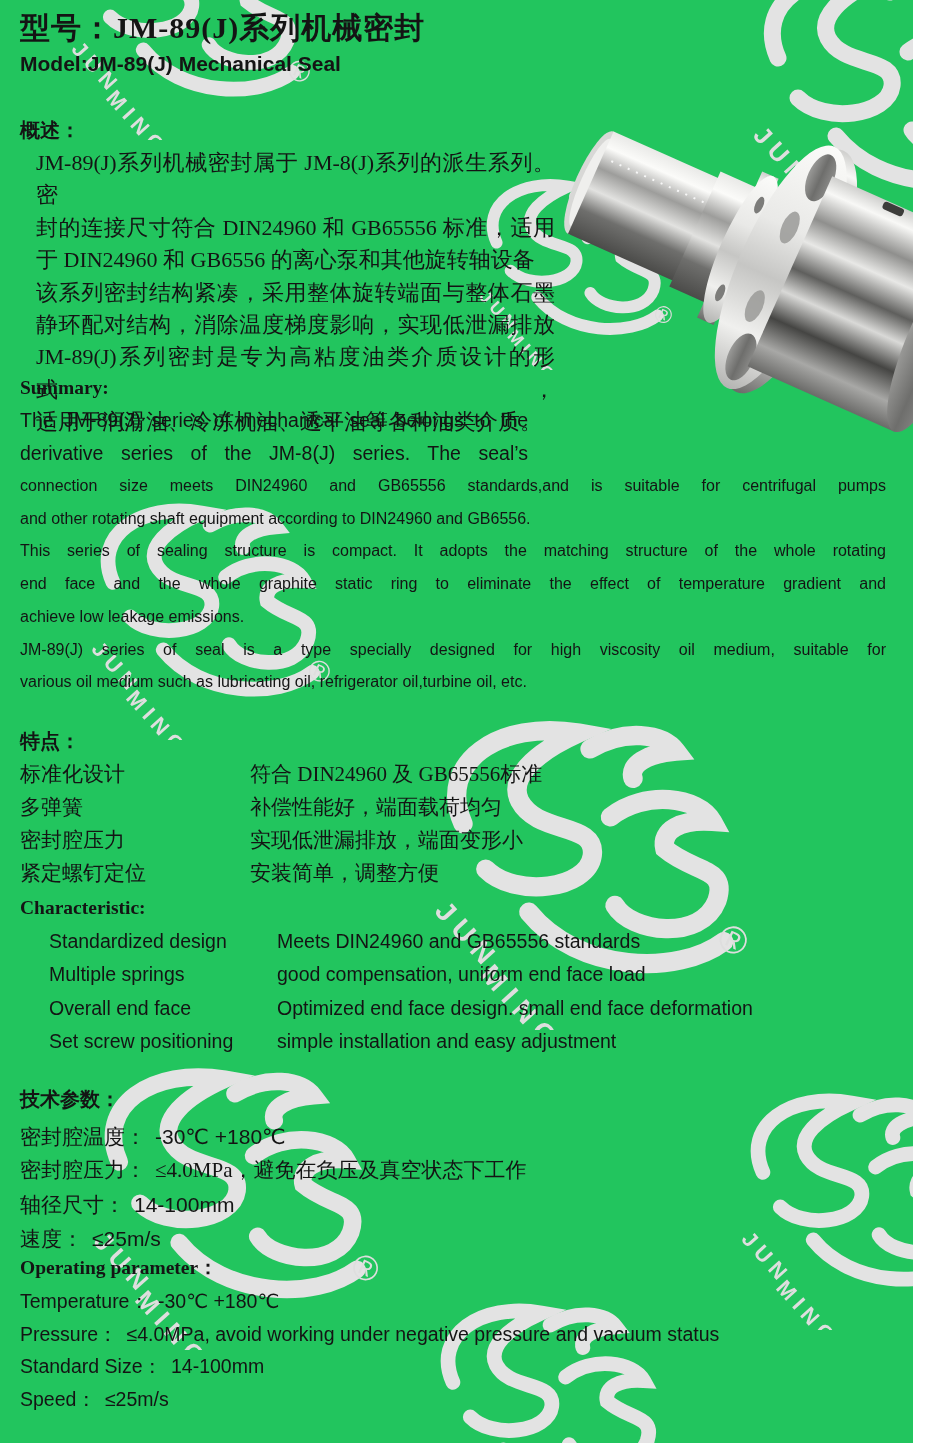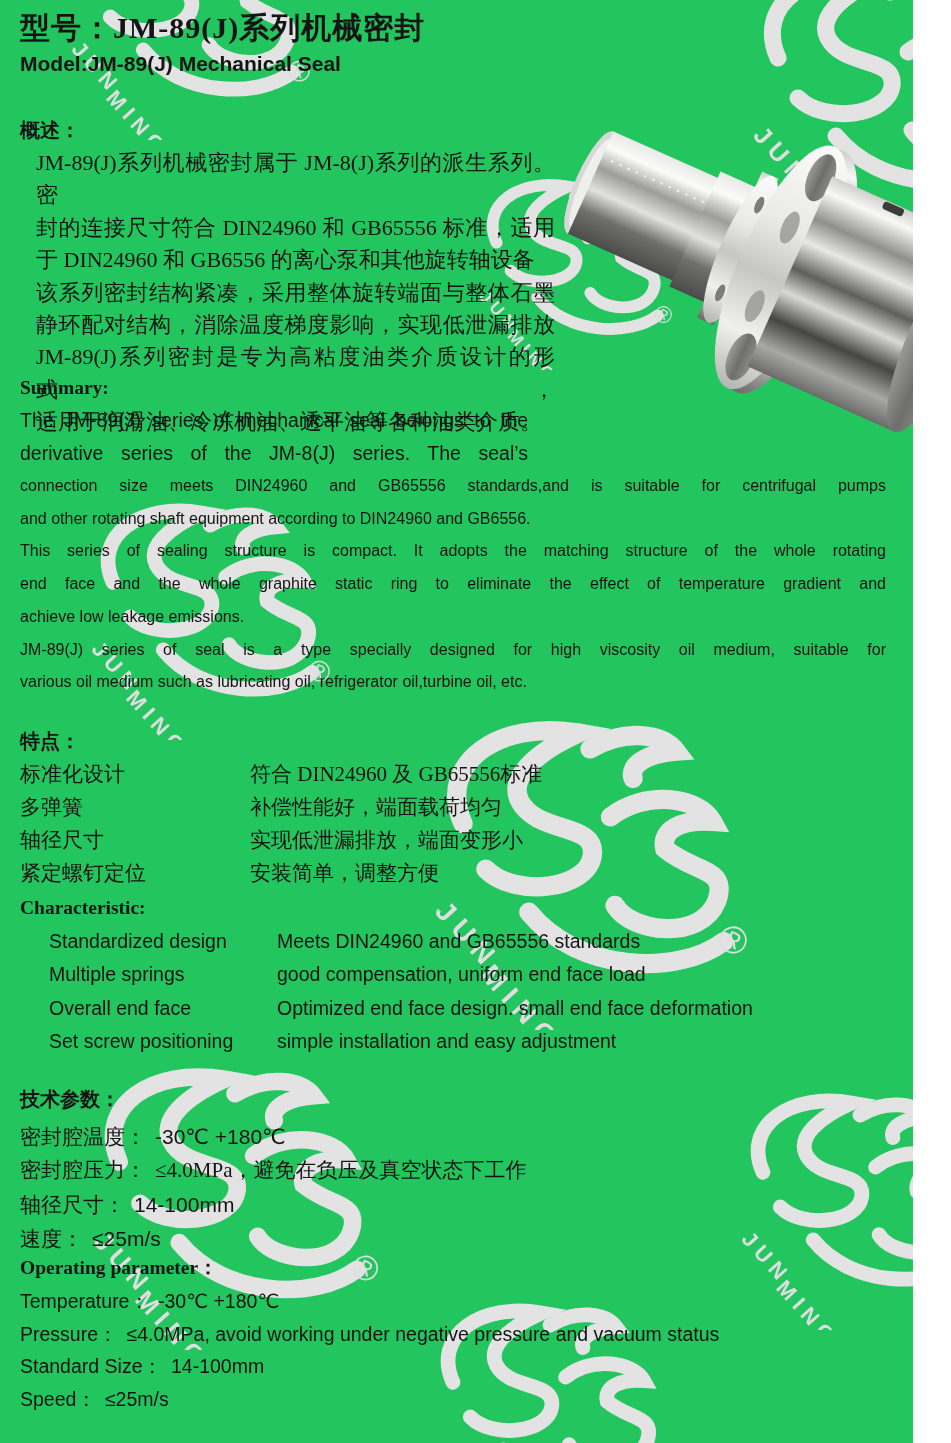--- a/index.html
+++ b/index.html
@@ -179,21 +179,21 @@
   <div class="blk feat zh">
     <div class="row">
       <div class="lab">标准化设计</div>
       <div class="val">符合 DIN24960 及 GB65556标准</div>
     </div>
     <div class="row">
       <div class="lab">多弹簧</div>
       <div class="val">补偿性能好，端面载荷均匀</div>
     </div>
     <div class="row">
-      <div class="lab">轴径尺寸</div>
+      <div class="lab">密封腔压力</div>
       <div class="val">实现低泄漏排放，端面变形小</div>
     </div>
     <div class="row">
       <div class="lab">紧定螺钉定位</div>
       <div class="val">安装简单，调整方便</div>
     </div>
   </div>
 
   <div class="blk sec-hd-en" style="left:20px;top:897px">Characteristic:</div>
   <div class="blk char en">

